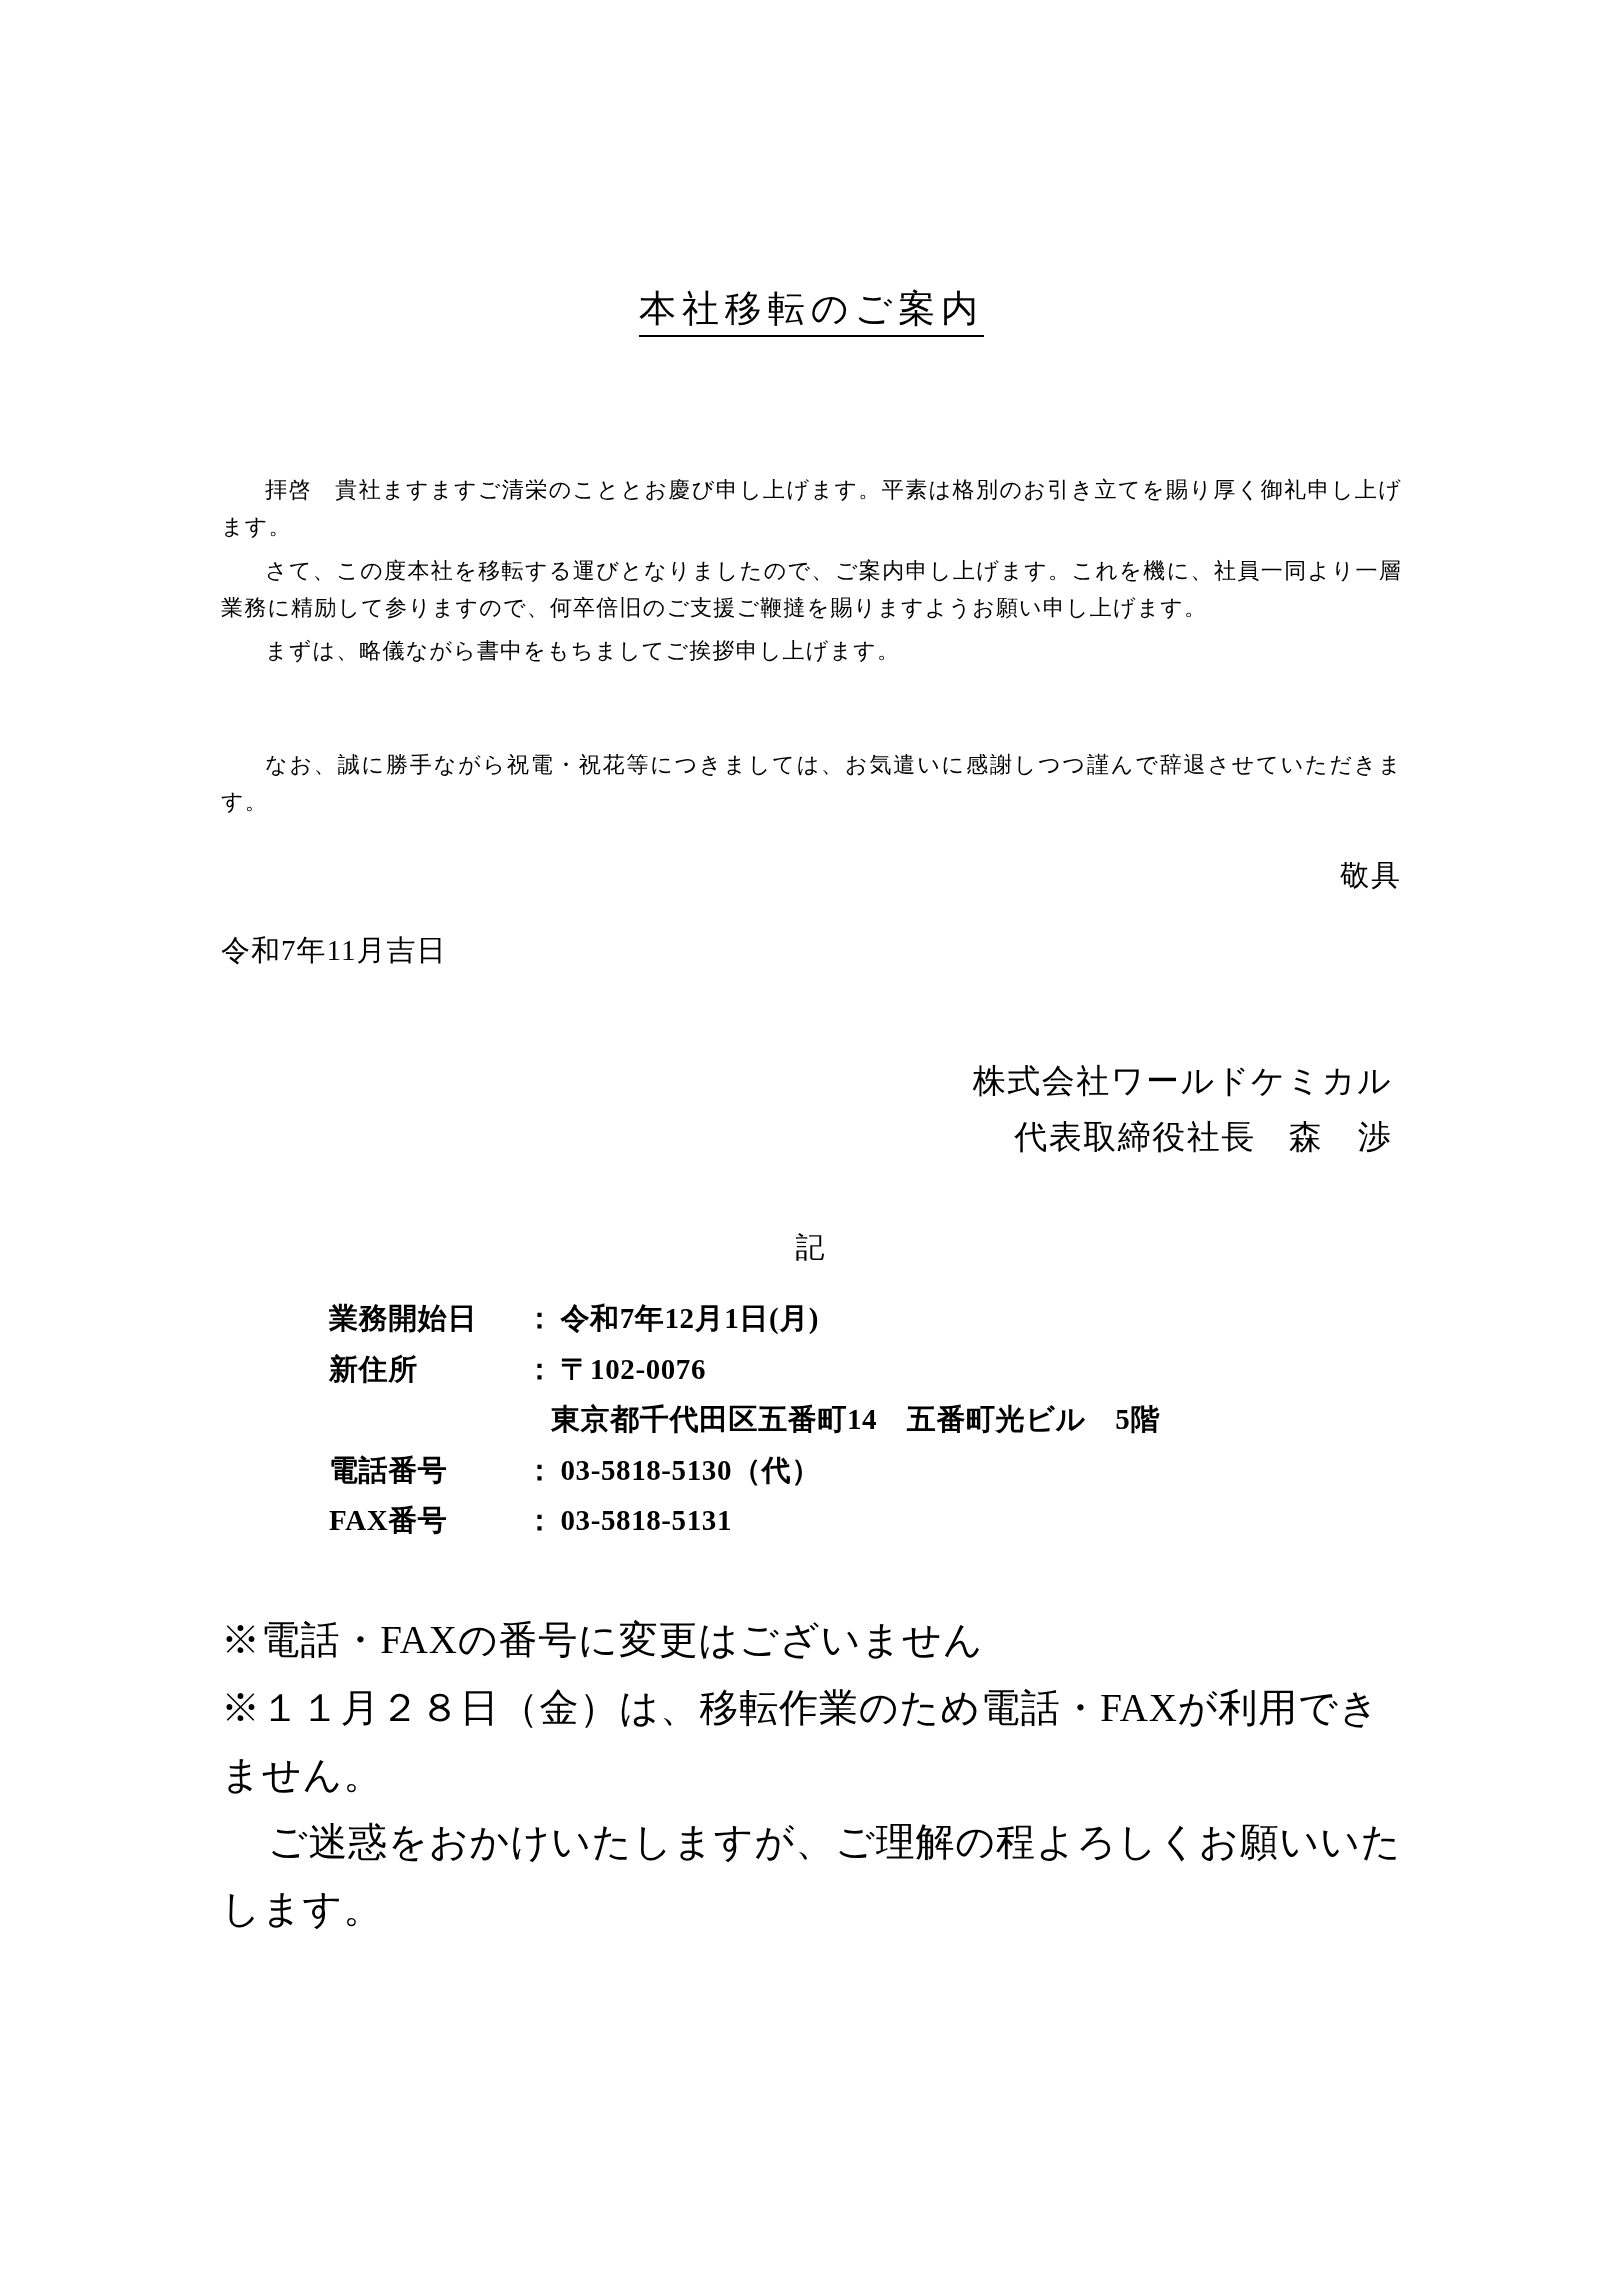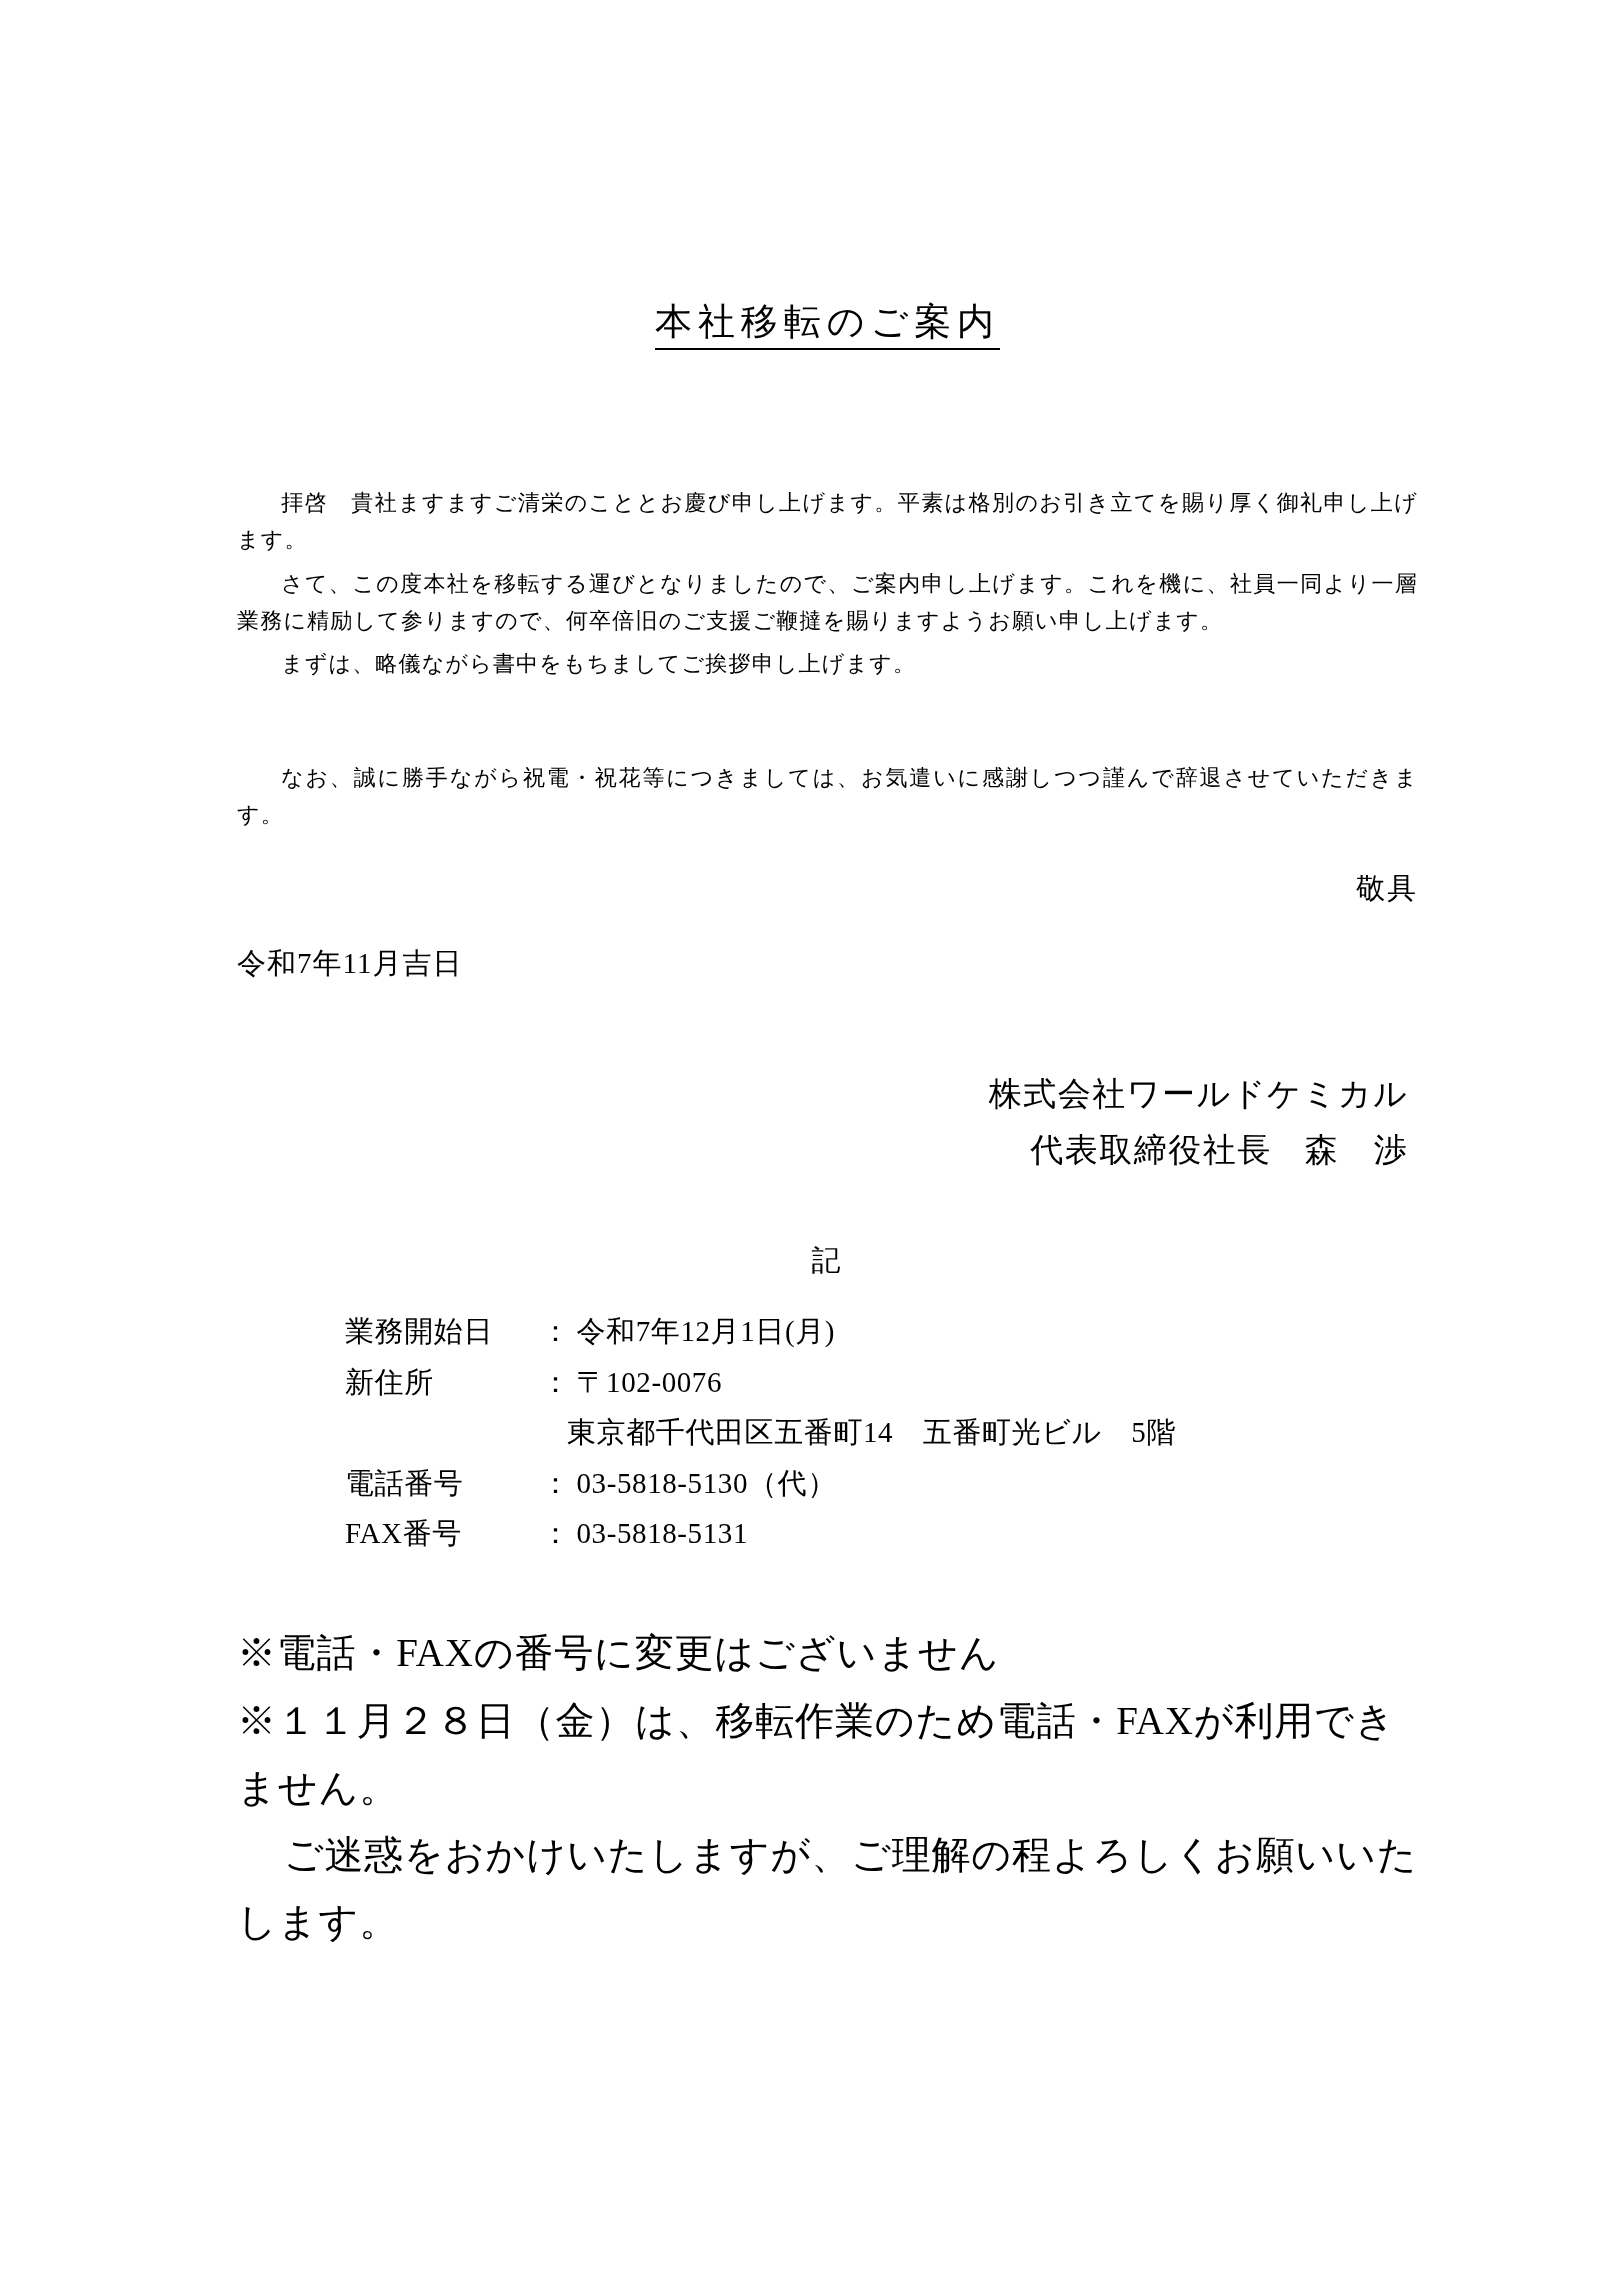--- a/index.html
+++ b/index.html
@@ -13,23 +13,22 @@
     height: 2293px;
     background: #ffffff;
     margin: 0 auto;
     font-family: "Liberation Serif", "DejaVu Serif", serif;
     color: #000000;
     overflow: hidden;
   }
   .doc-body {
     position: absolute;
     left: 221px;
-    top: 13px;
+    top: 0;
     width: 1181px;
-    margin-left: 16px;
   }
 
   
   .title {
     text-align: center;
     font-size: 37px;
     letter-spacing: 5.9px;
     margin-top: 284px;
     margin-bottom: 0;
     font-weight: normal;
@@ -83,20 +82,21 @@
     margin-top: 63px;
     letter-spacing: 2.9px;
   }
 
   .details {
     margin-top: 25.5px;
     font-size: 29px;
     line-height: 1.74;
     letter-spacing: 0.6px;
     padding-left: 108px;
+    font-weight: bold;
   }
   .detail-row {
     display: flex;
     align-items: baseline;
   }
   .detail-label {
     display: inline-block;
     width: 196px;
     flex: 0 0 196px;
   }

